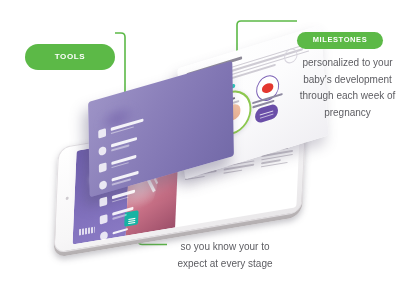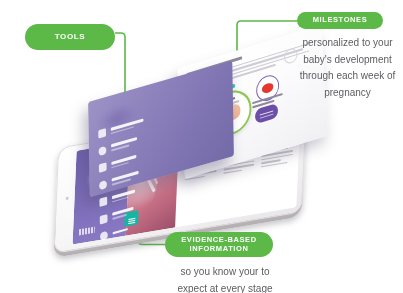--- a/index.html
+++ b/index.html
@@ -8,21 +8,21 @@
        -webkit-font-smoothing:antialiased;}
 
   .stage{position:absolute;inset:0;}
 
   
   .callout{position:absolute;}
   .pill{
     display:flex;align-items:center;justify-content:center;
     background:#5cb947;border-radius:999px;color:#fff;
     font-weight:bold;letter-spacing:.6px;text-align:center;
-    line-height:1.15;box-sizing:border-box;
+    line-height:1.15;box-sizing:border-box;margin-top:20px;
   }
   .pill-tools{width:90px;height:26px;font-size:8px;}
   .pill-milestones{width:86px;height:17px;font-size:7.5px;}
   .pill-evidence{width:108px;height:25px;font-size:7.5px;padding:0 4px;}
   .callout-body{
     color:#5d5d62;font-size:10px;line-height:1.65;text-align:center;
     margin-top:6px;
   }
 
   #callout-tools{left:25px;top:24px;width:100px;}
@@ -344,22 +344,16 @@
   <div class="callout" id="callout-tools">
     <div class="pill pill-tools">TOOLS</div>
   </div>
 
   <div class="callout" id="callout-milestones">
     <div class="pill pill-milestones">MILESTONES</div>
     <div class="callout-body">personalized to your baby's development through each week of pregnancy</div>
   </div>
 
   <div class="callout" id="callout-evidence">
-    <div class="pill pill-evidence">
-      <span>
-        <span>EVIDENCE-BASED</span><br>
-        <span>INFORMATION</span>
-      </span>
-    </div>
     <div class="callout-body">so you know your to expect at every stage</div>
   </div>
 
 </div>
 
 </body></html>

